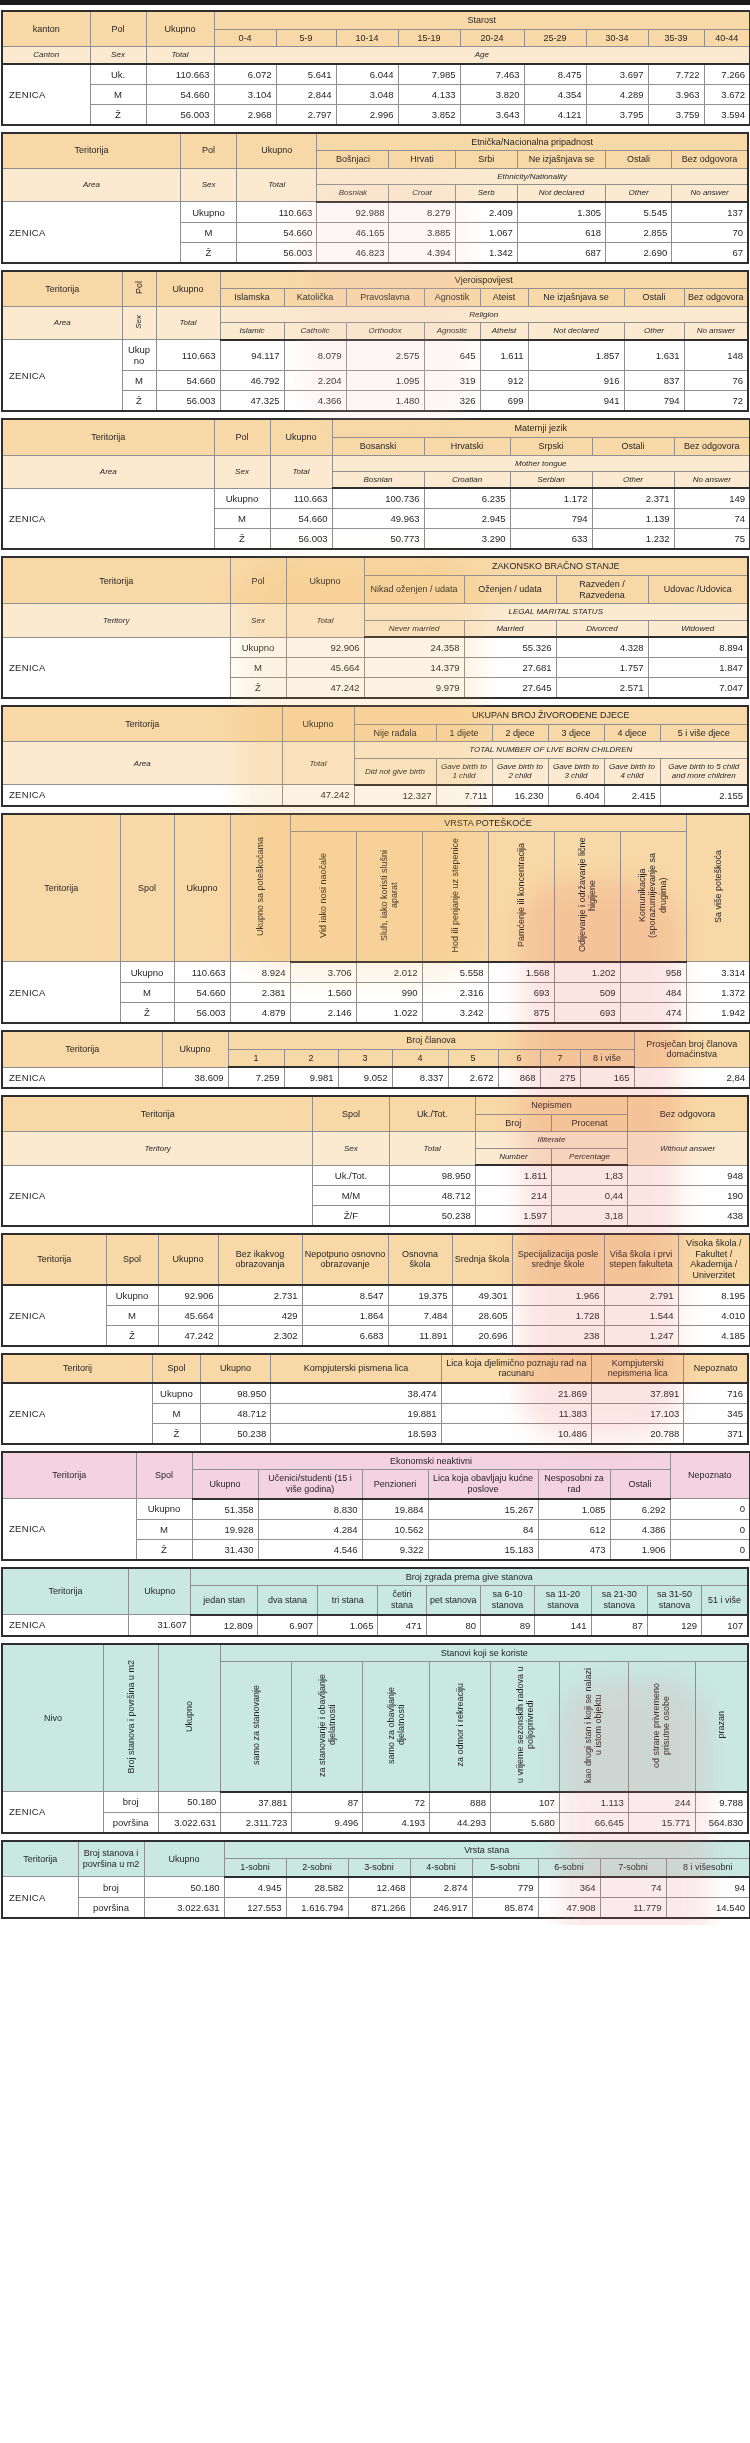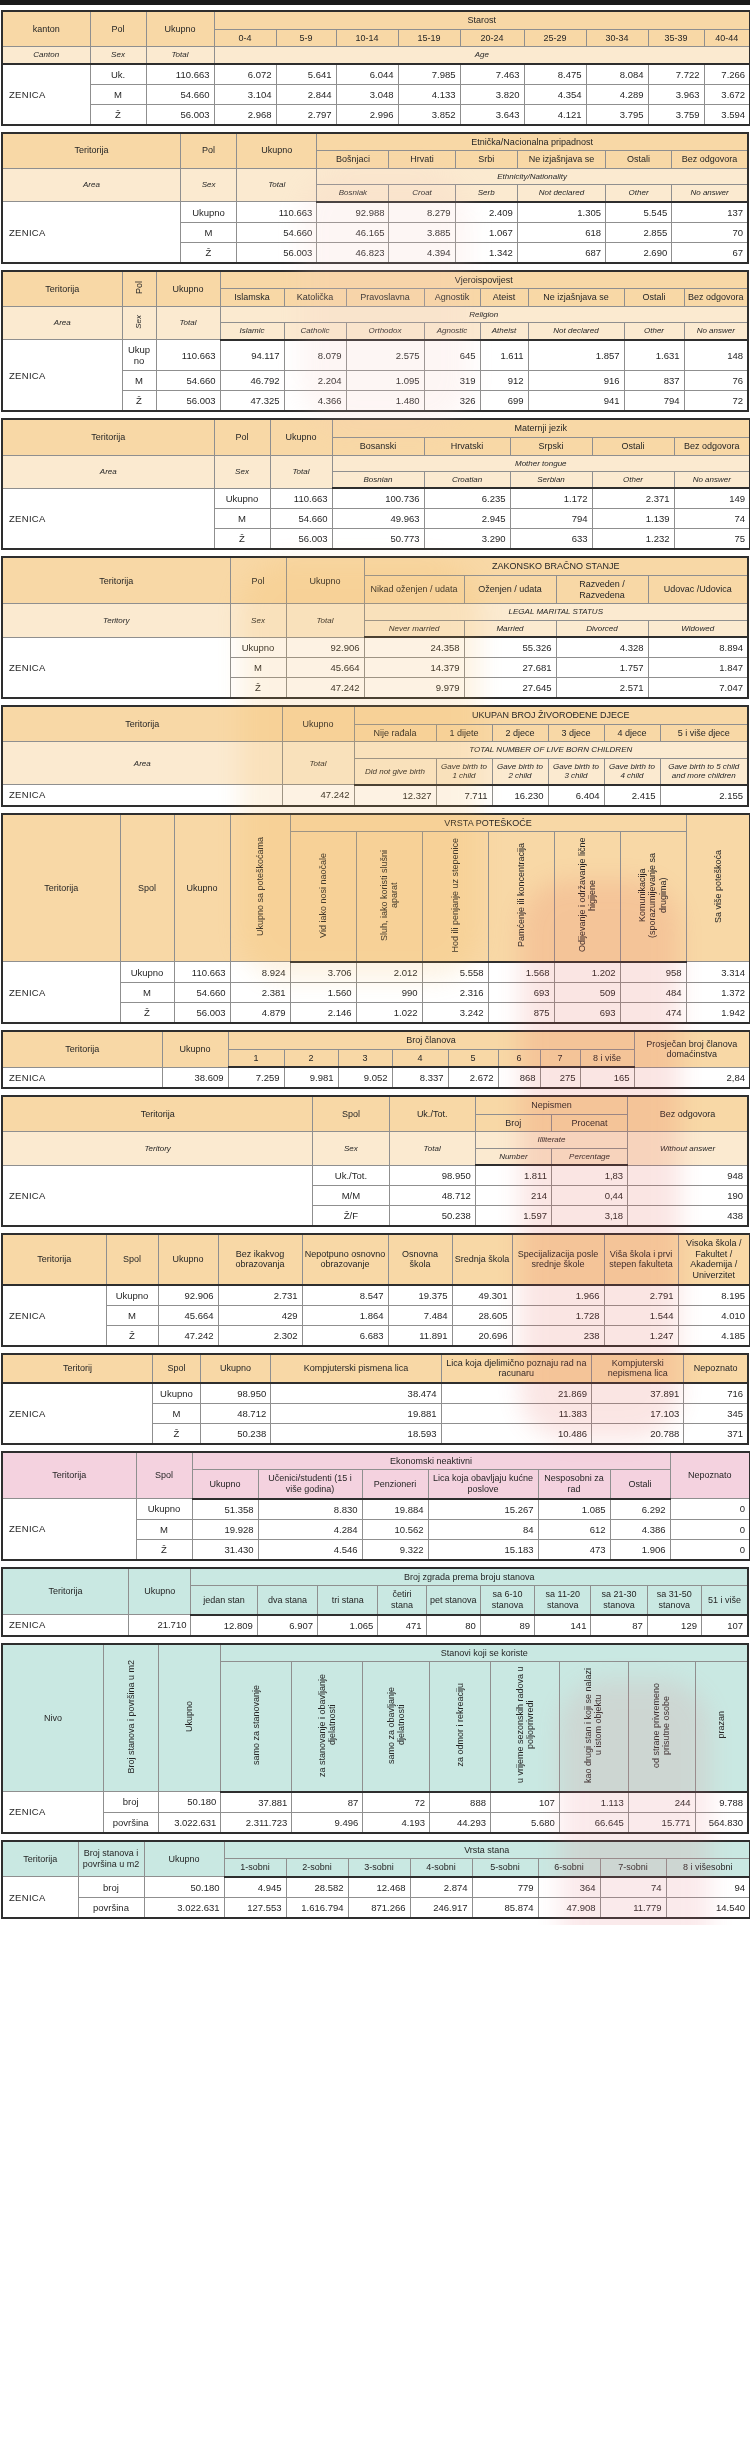--- a/index.html
+++ b/index.html
@@ -78,21 +78,21 @@
           <tr>
             <td rowspan="3" class="lbl">ZENICA</td>
             <td class="cat">Uk.</td>
             <td class="num">110.663</td>
             <td class="num">6.072</td>
             <td class="num">5.641</td>
             <td class="num">6.044</td>
             <td class="num">7.985</td>
             <td class="num">7.463</td>
             <td class="num">8.475</td>
-            <td class="num">8.084</td>
+            <td class="num">3.697</td>
             <td class="num">7.722</td>
             <td class="num">7.266</td>
           </tr>
           <tr>
             <td class="cat">M</td>
             <td class="num">54.660</td>
             <td class="num">3.104</td>
             <td class="num">2.844</td>
             <td class="num">3.048</td>
             <td class="num">4.133</td>
@@ -856,39 +856,39 @@
           <col style="width: 54px;">
           <col style="width: 56px;">
           <col style="width: 56px;">
           <col style="width: 54px;">
           <col style="width: 46px;">
         </colgroup>
         <thead>
           <tr>
             <th rowspan="2">Teritorija</th>
             <th rowspan="2">Ukupno</th>
-            <th colspan="10">Broj zgrada prema broju stanova</th>
+            <th colspan="10">Broj zgrada prema give stanova</th>
           </tr>
           <tr>
             <th>jedan stan</th>
             <th>dva stana</th>
             <th>tri stana</th>
             <th>četiri stana</th>
             <th>pet stanova</th>
             <th>sa 6-10 stanova</th>
             <th>sa 11-20 stanova</th>
             <th>sa 21-30 stanova</th>
             <th>sa 31-50 stanova</th>
             <th>51 i više</th>
           </tr>
         </thead>
         <tbody>
           <tr>
             <td class="lbl">ZENICA</td>
-            <td class="num">21.710</td>
+            <td class="num">31.607</td>
             <td class="num">12.809</td>
             <td class="num">6.907</td>
             <td class="num">1.065</td>
             <td class="num">471</td>
             <td class="num">80</td>
             <td class="num">89</td>
             <td class="num">141</td>
             <td class="num">87</td>
             <td class="num">129</td>
             <td class="num">107</td>

